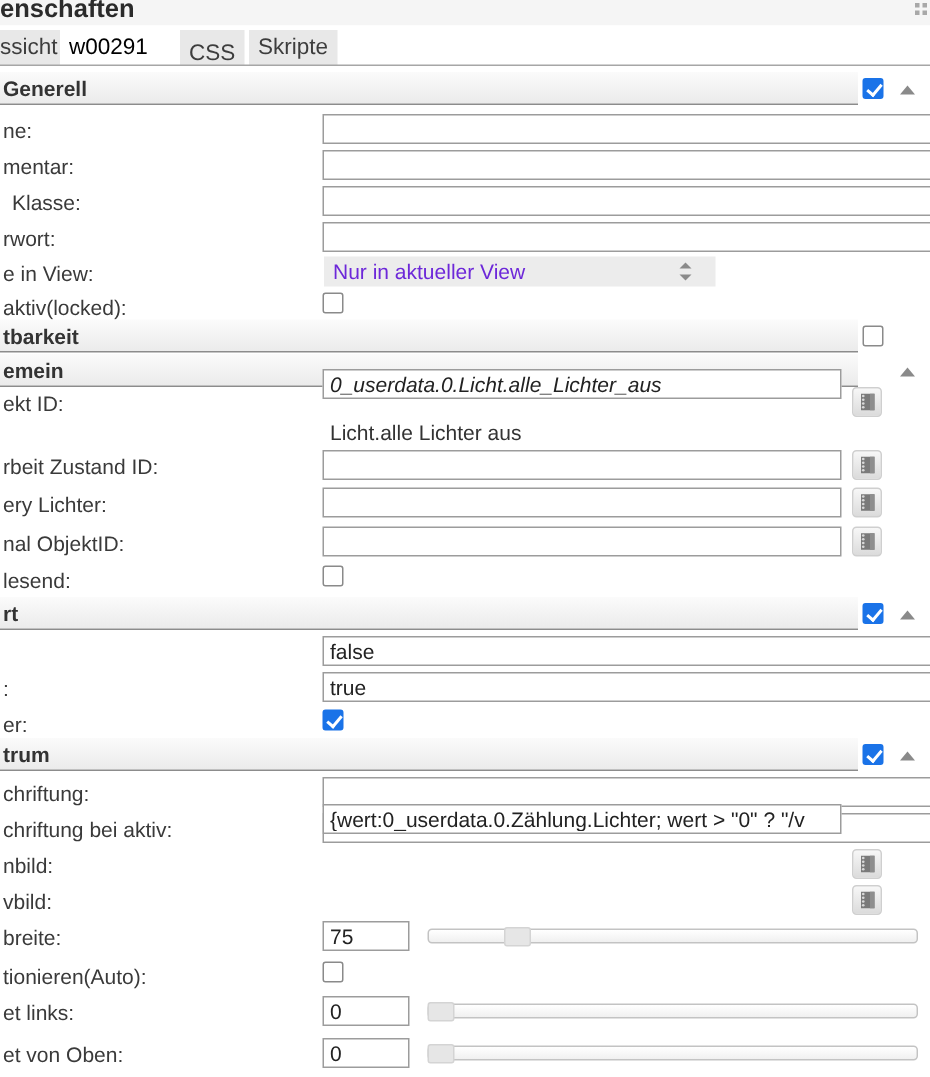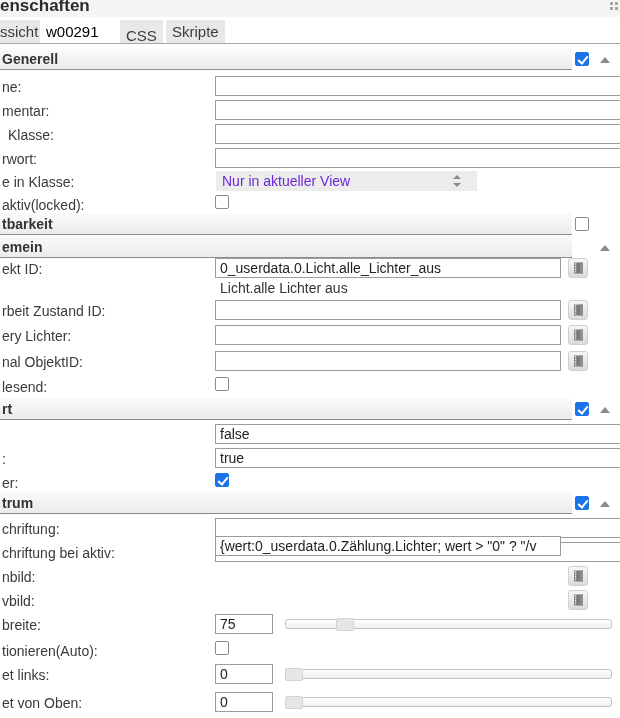--- a/index.html
+++ b/index.html
@@ -104,21 +104,21 @@
 
   <span class="lbl" style="top:103px">mentar:</span>
   <input class="txt full" style="top: 100px;" value="">
 
   <span class="lbl" style="top:127px; left:8px">Klasse:</span>
   <input class="txt full" style="top: 124px;" value="">
 
   <span class="lbl" style="top:151px">rwort:</span>
   <input class="txt full" style="top: 148px;" value="">
 
-  <span class="lbl" style="top:174px">e in Klasse:</span>
+  <span class="lbl" style="top:174px">e in View:</span>
   <div class="select" style="top:171px">
     <span class="val">Nur in aktueller View</span>
     <span class="updown" style="left:237px">
         <i class="u"></i>
         <i class="d"></i>
       </span>
   </div>
 
   <span class="lbl" style="top:197px">aktiv(locked):</span>
   <span class="cb" style="left:215px; top:195px"></span>
@@ -127,21 +127,21 @@
     <span class="t">tbarkeit</span>
     <span class="cb"></span>
   </div>
 
   <div class="sec" style="top:236px">
     <span class="t">emein</span>
     <span class="arrow-up"></span>
   </div>
 
   <span class="lbl" style="top:261px">ekt ID:</span>
-  <input class="txt mid" style="top: 258px;" value="0_userdata.0.Licht.alle_Lichter_aus">
+  <input class="txt mid" style="top: 246px; font-style: italic;" value="0_userdata.0.Licht.alle_Lichter_aus">
   <span class="idbtn" style="top:258px">
     <svg width="12" height="12">
       <rect x="2" y="0.5" width="9" height="11" fill="#7a7a7a"></rect>
       <rect x="8" y="0.5" width="3" height="11" fill="#8e8e8e"></rect>
       <circle cx="3.5" cy="2" r="0.9" fill="#d9d9d9"></circle>
         <circle cx="3.5" cy="4.5" r="0.9" fill="#d9d9d9"></circle>
       <circle cx="3.5" cy="7" r="0.9" fill="#d9d9d9"></circle>
         <circle cx="3.5" cy="9.5" r="0.9" fill="#d9d9d9"></circle>
     </svg>
   </span>

